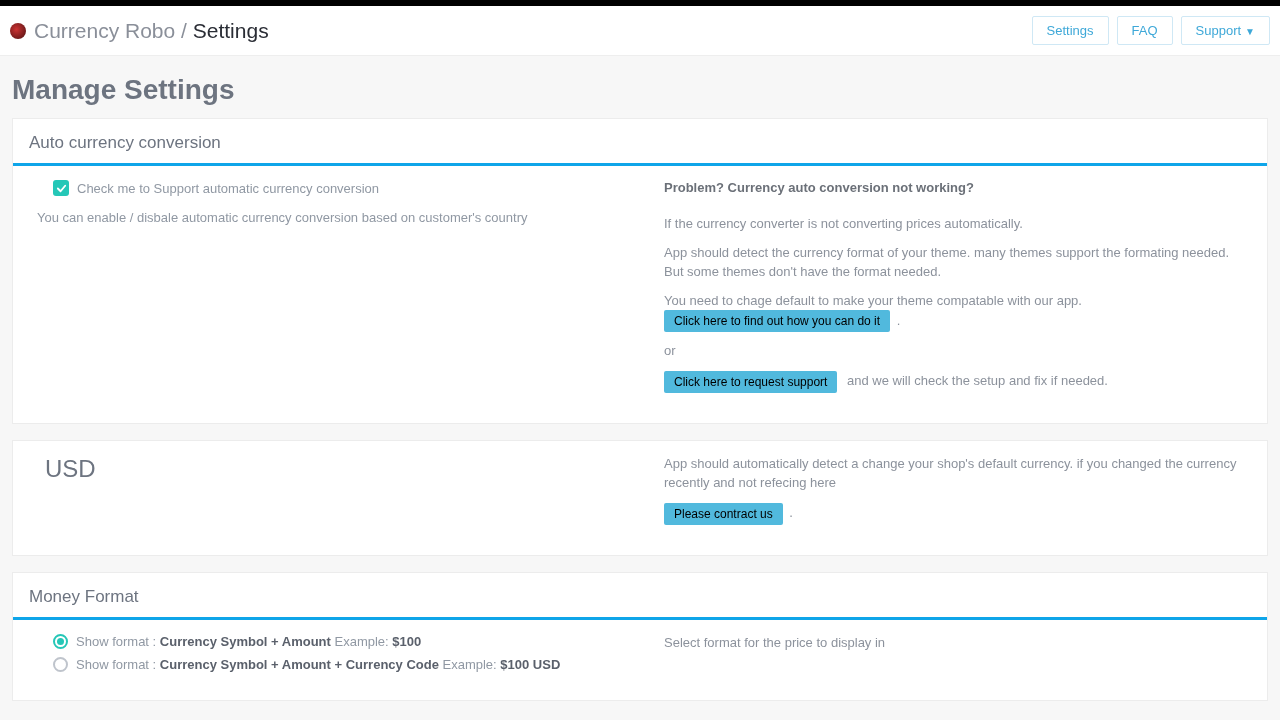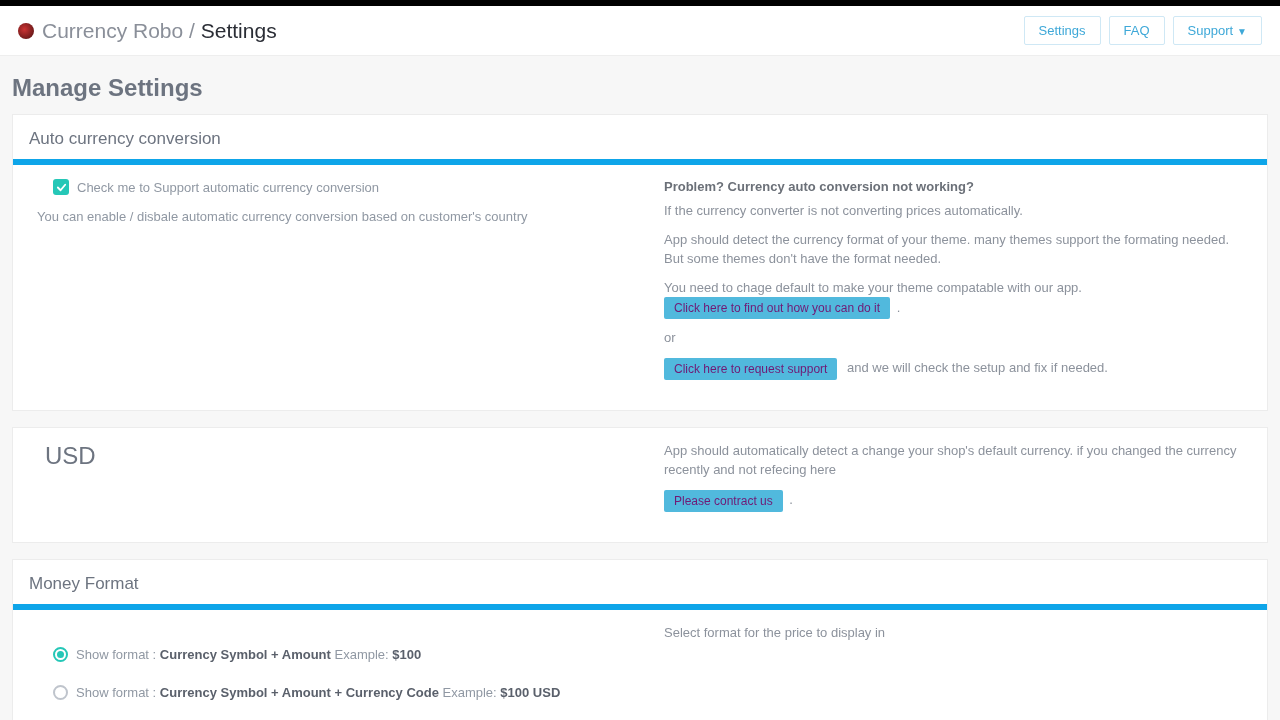--- a/index.html
+++ b/index.html
@@ -1,44 +1,44 @@
 <!DOCTYPE html>
 <html><head>
 <meta charset="utf-8">
 <style>
 * { box-sizing: border-box; margin: 0; padding: 0; }
 body { font-family: -apple-system, BlinkMacSystemFont, "Segoe UI", Arial, sans-serif; background: #f7f7f7; color: #7a7e89; font-size: 13px; }
 .topbar { height: 6px; background: #000; }
-.header { background: #fff; padding: 10px 18px; display: flex; align-items: center; justify-content: space-between; border-bottom: 1px solid #eee; }
+.header { background: #fff; padding: 10px 10px; display: flex; align-items: center; justify-content: space-between; border-bottom: 1px solid #eee; }
 .header-left { display: flex; align-items: center; gap: 8px; }
 .logo { width: 16px; height: 16px; border-radius: 50%; background: radial-gradient(circle at 40% 40%, #c33, #4a1010); display: inline-block; }
 .breadcrumb { font-size: 21px; color: #8a8f99; }
 .breadcrumb .current { color: #2a2d35; }
 .header-right { display: flex; gap: 8px; }
 .hbtn { border: 1px solid #cfe8f5; background: #fff; color: #3ea8d8; padding: 6px 14px; font-size: 13px; cursor: pointer; border-radius: 2px; }
 .hbtn .caret { margin-left: 4px; font-size: 10px; }
-.page-title { font-size: 24px; color: #6d7480; padding: 18px 12px 12px; }
+.page-title { font-size: 28px; color: #6d7480; padding: 18px 12px 12px; }
 .panel { background: #fff; border: 1px solid #ececec; margin: 0 12px 16px; }
-.panel-head { font-size: 17px; color: #6d7480; padding: 14px 16px 10px; border-bottom: 6px solid #0ea5e9; }
+.panel-head { font-size: 17px; color: #6d7480; padding: 14px 16px 10px; border-bottom: 3px solid #0ea5e9; }
 .panel-body { padding: 14px 24px 20px; display: flex; gap: 24px; }
 .col-left { flex: 0 0 50%; }
 .col-right { flex: 1; }
 .checkbox-row { display: flex; align-items: center; gap: 8px; margin-bottom: 14px; padding-left: 16px; }
 .chk { width: 16px; height: 16px; border-radius: 3px; background: #25c7b7; display: inline-flex; align-items: center; justify-content: center; cursor: pointer; }
 .chk svg { width: 11px; height: 11px; }
-.radio-row { display: flex; align-items: center; gap: 8px; margin-bottom: 8px; padding-left: 16px; margin-top: 23px; }
+.radio-row { display: flex; align-items: center; gap: 8px; margin-bottom: 8px; padding-left: 16px; }
 .radio { width: 15px; height: 15px; border-radius: 50%; border: 2px solid #bfc4cc; display: inline-flex; align-items: center; justify-content: center; cursor: pointer; }
 .radio.checked { border-color: #25c7b7; }
 .radio.checked::after { content: ""; width: 7px; height: 7px; border-radius: 50%; background: #25c7b7; }
 .muted { color: #9098a3; font-size: 13px; }
 .bold { font-weight: 600; color: #5a606b; }
 .big-val { font-size: 24px; color: #6d7480; padding-left: 8px; }
-.help-title { font-weight: 700; color: #6b7078; margin-bottom: 8px; }
+.help-title { font-weight: 700; color: #6b7078; margin-bottom: 20px; }
 .help-p { color: #8c929c; margin-bottom: 10px; line-height: 1.45; }
-.inline-btn { display: inline-block; background: #51b9dd; color: #701a75; font-size: 12px; padding: 4px 10px; border-radius: 2px; cursor: pointer; border: none; vertical-align: middle; }
+.inline-btn { display: inline-block; background: #51b9dd; color: #000000; font-size: 12px; padding: 4px 10px; border-radius: 2px; cursor: pointer; border: none; vertical-align: middle; }
 .sep { margin: 0 3px; }
 </style>
 </head>
 <body>
 
 <div class="topbar"></div>
 
 <div class="header">
   <div class="header-left">
     <span class="logo"></span>

